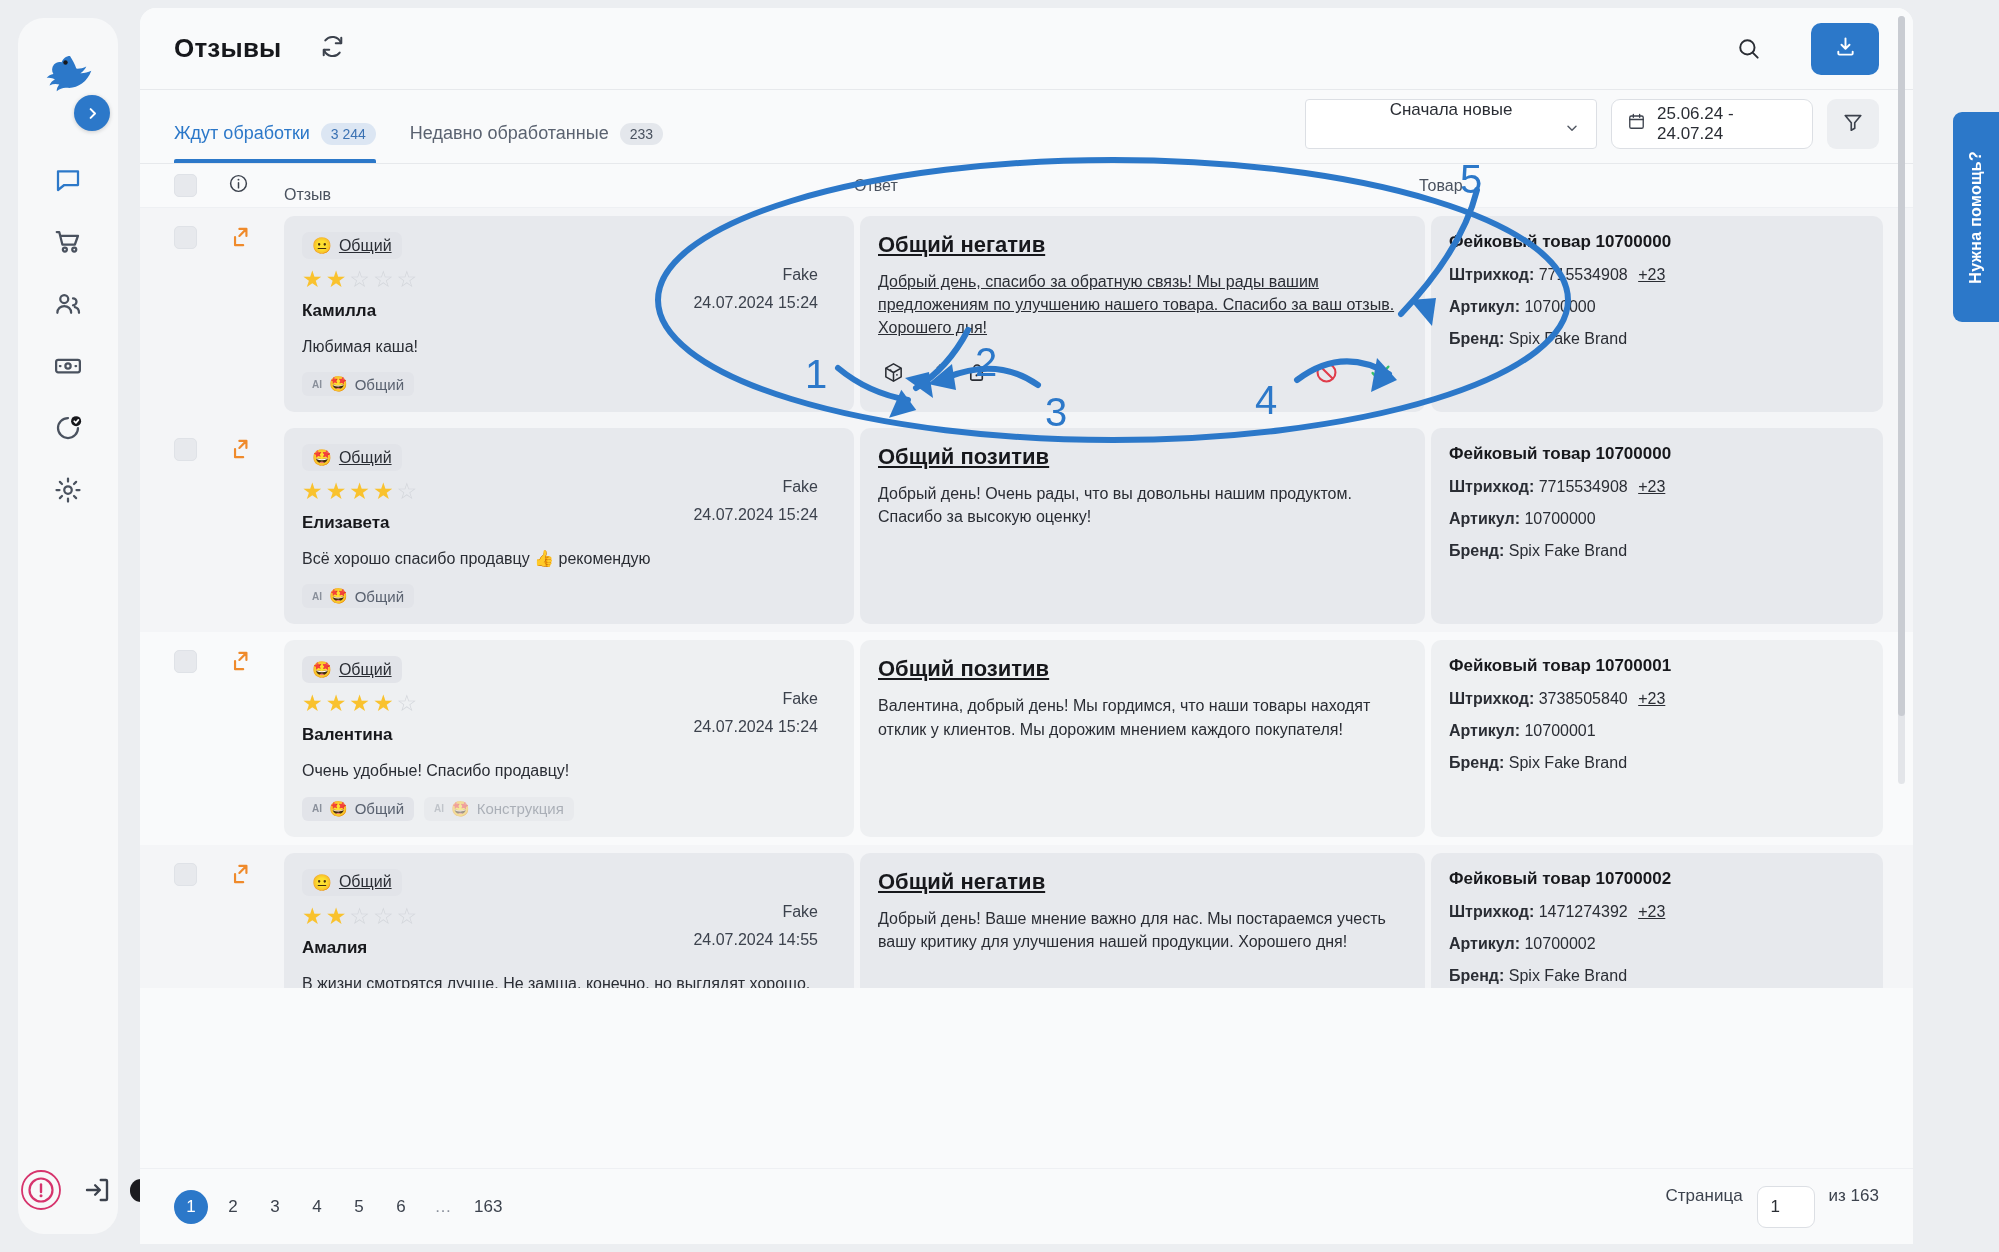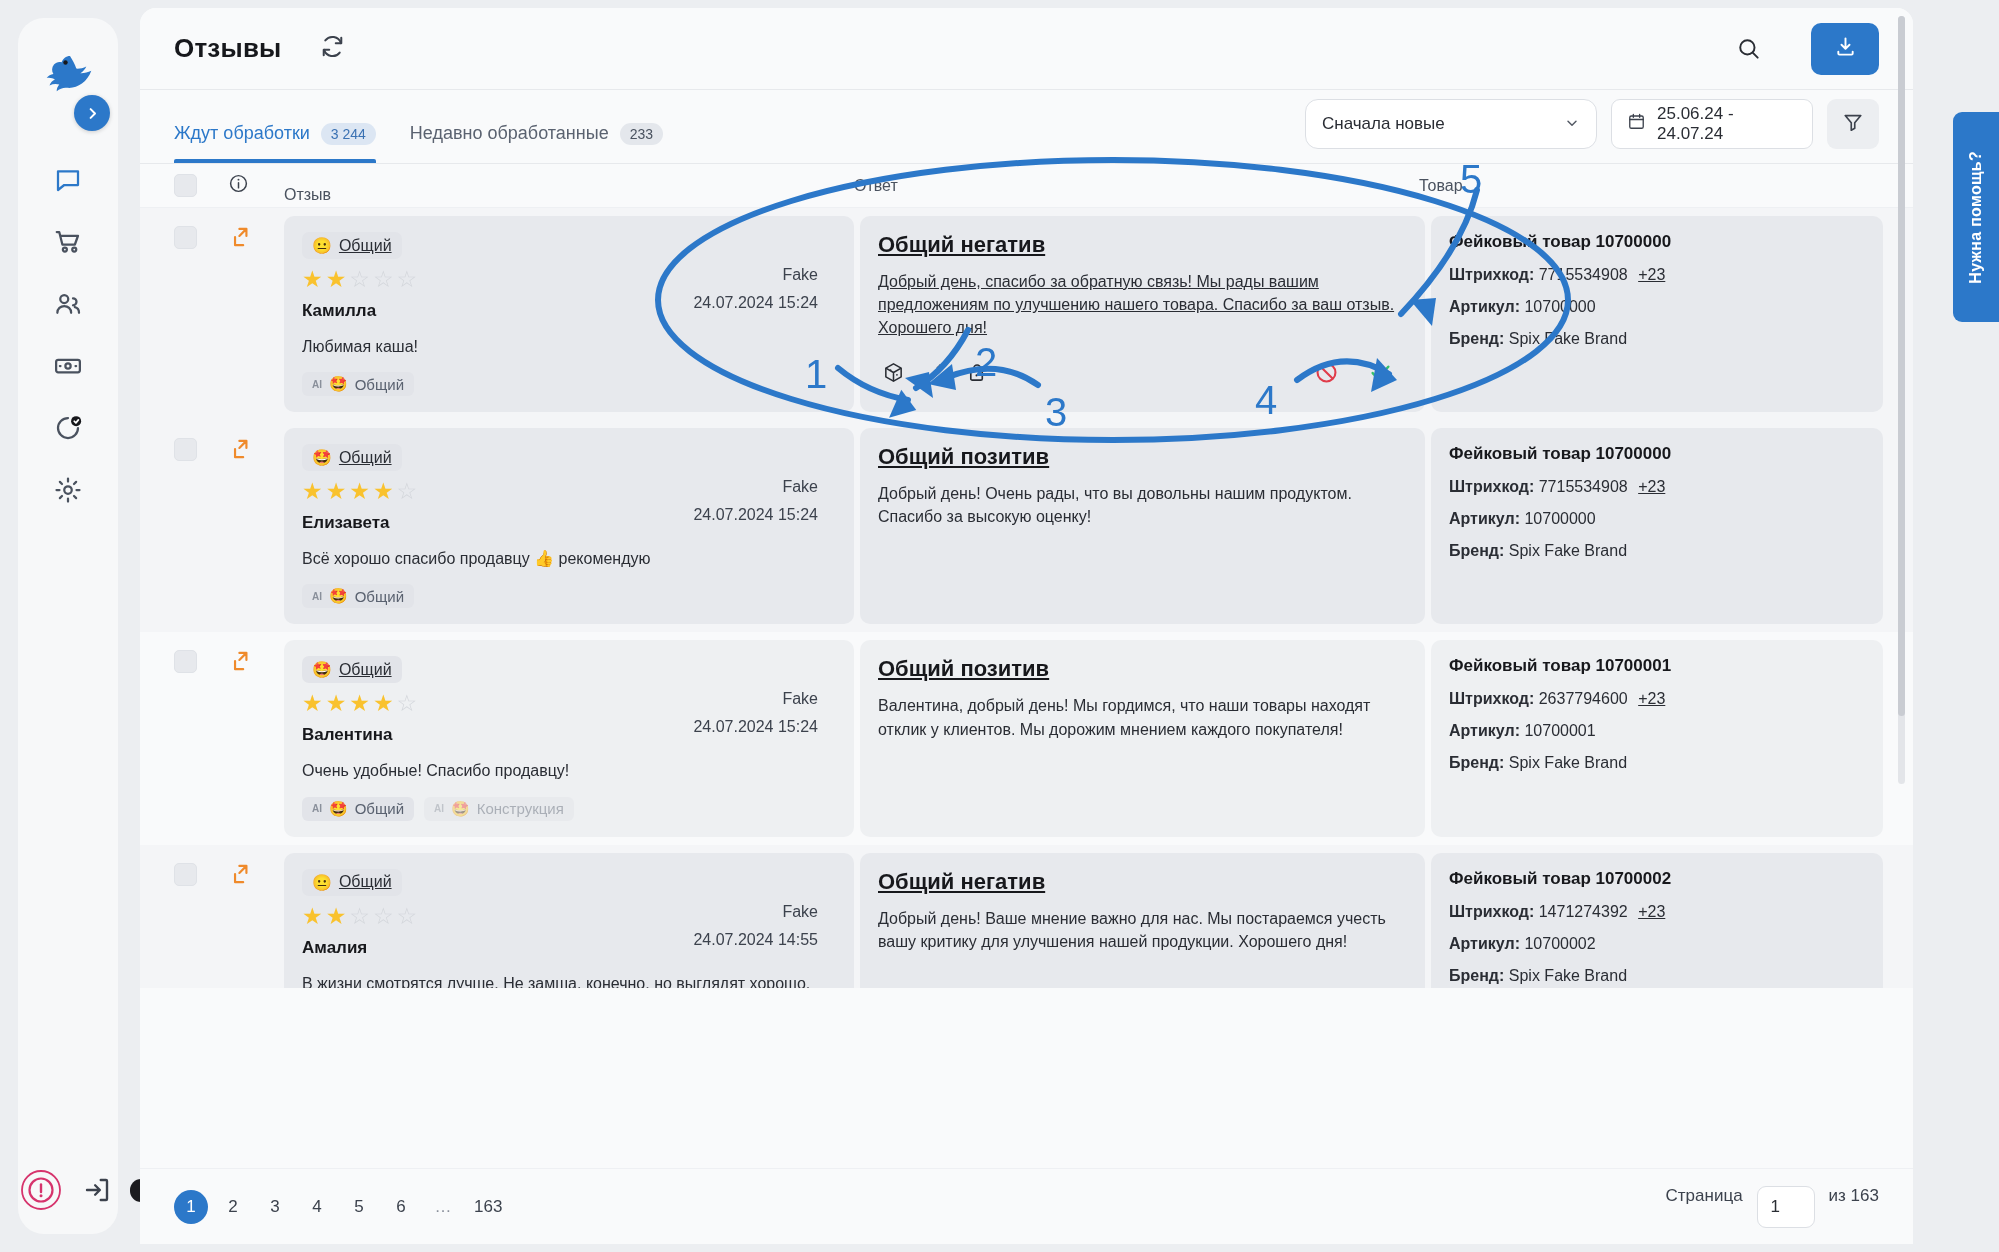--- a/index.html
+++ b/index.html
@@ -83,23 +83,23 @@
     content: ""; position: absolute; left: 0; right: 0; bottom: 0; height: 4px;
     background: #2c78c9; border-radius: 2px 2px 0 0;
   }
   .tab-badge {
     background: #e4e7ec; color: #4a525f; font-size: 14px;
     padding: 3px 10px; border-radius: 11px; min-width: 38px; text-align: center;
   }
   .tab.active .tab-badge { background: #dce6f3; color: #3b72b3; }
   .tabs-right { margin-left: auto; display: flex; align-items: center; gap: 14px; padding-bottom: 14px; }
   .select-box {
-    width: 292px; height: 50px; border: 1px solid #dcdfe4; border-radius: 13px;
-    background: #fff; display: flex; align-items: center; padding: 14px 16px;
-    font-size: 17px; color: #2a2d34; cursor: pointer;
+    width: 292px; height: 50px; border: 1px solid #dcdfe4; border-radius: 4px;
+    background: #fff; display: flex; align-items: center; padding: 0 16px;
+    font-size: 17px; color: #2a2d34; cursor: pointer; flex-direction: column;
   }
   .select-box .chev { margin-left: auto; color: #555b66; font-size: 14px; }
   .date-box {
     width: 202px; height: 50px; border: 1px solid #dcdfe4; border-radius: 9px;
     background: #fff; display: flex; align-items: center; gap: 11px; padding: 0 15px;
     font-size: 17px; color: #2a2d34; cursor: pointer;
   }
   .filter-btn {
     width: 52px; height: 50px; border-radius: 9px; background: #eceef1;
     display: flex; align-items: center; justify-content: center; cursor: pointer;
@@ -567,21 +567,21 @@
     <div class="cell-card c-answer">
       <div class="ans-title">Общий позитив</div>
       <div class="ans-text">Валентина, добрый день! Мы гордимся, что наши товары находят отклик у клиентов. Мы дорожим мнением каждого покупателя!</div>
 
     </div>
 
     <div class="cell-card c-product">
       <div class="p-title">Фейковый товар 10700001</div>
       <div class="p-line">
         <b>Штрихкод:</b>
-        <span> 2637794600</span>
+        <span> 3738505840</span>
         <span class="p-more">+23</span>
       </div>
       <div class="p-line">
         <b>Артикул:</b>
         <span> 10700001</span>
       </div>
       <div class="p-line">
         <b>Бренд:</b>
         <span> Spix Fake Brand</span>
       </div>

